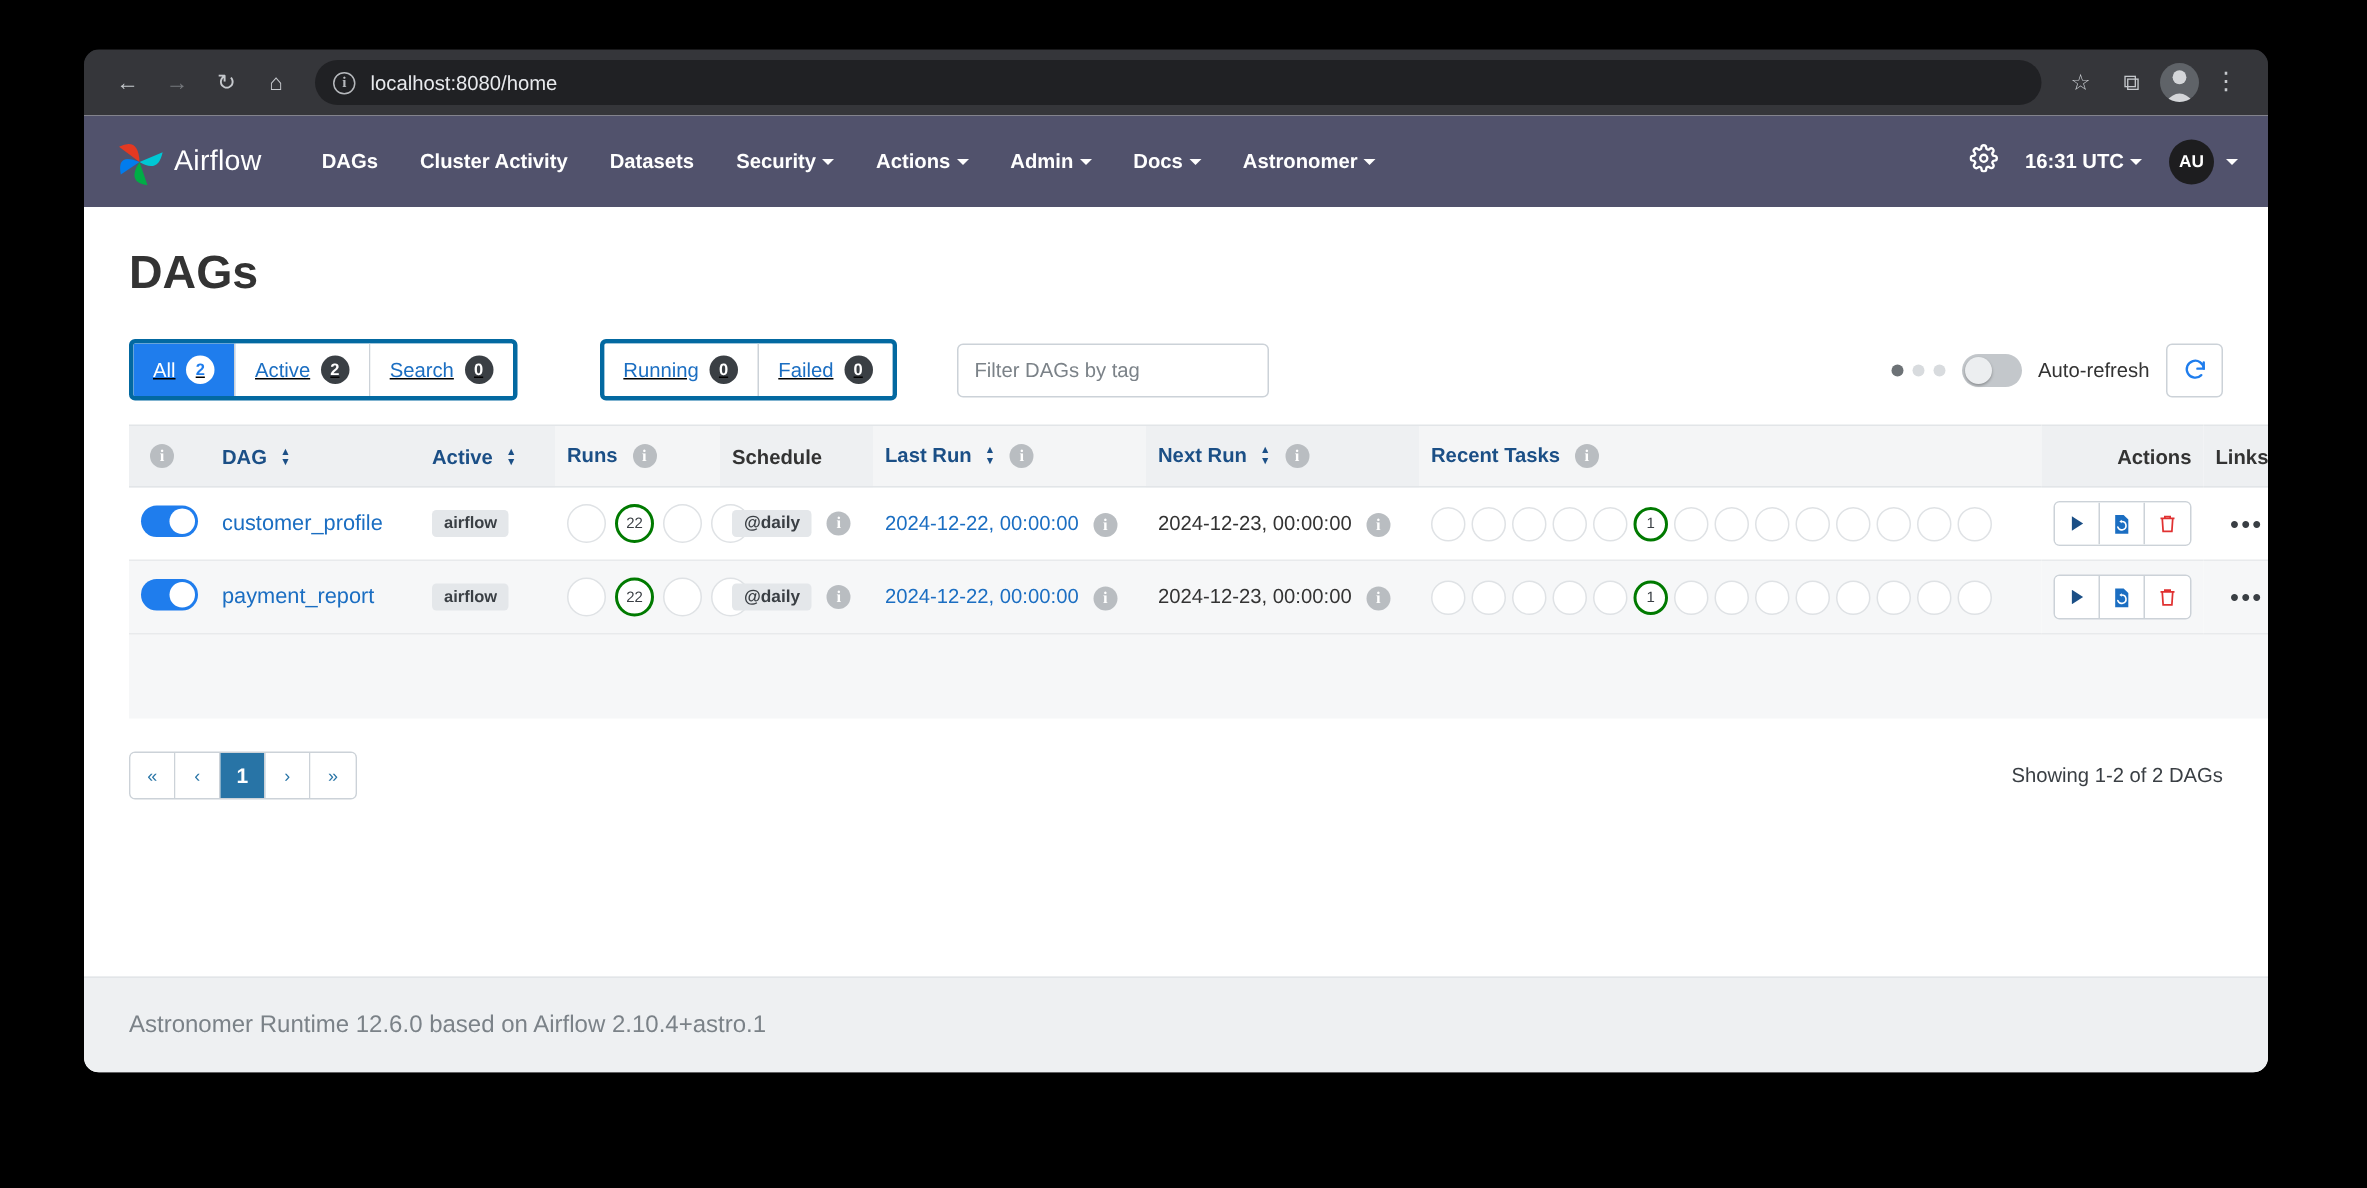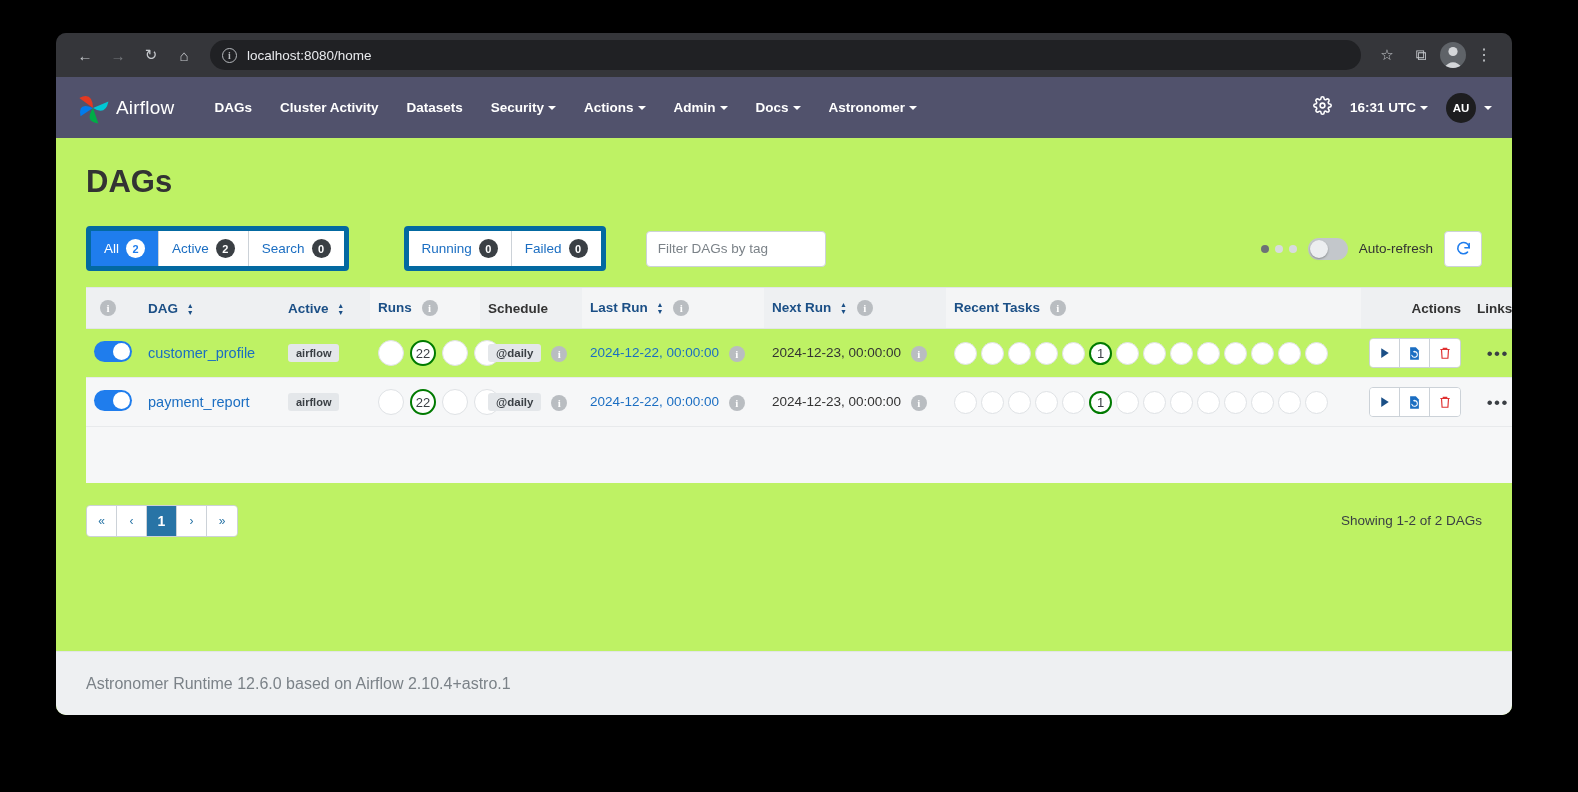--- a/index.html
+++ b/index.html
@@ -75,21 +75,21 @@
   .omni-url { color: #e8eaed; font-size: 13.5px; }
   .tb-right { display: flex; align-items: center; gap: 4px; }
   .avatar-chip {
     width: 26px; height: 26px; border-radius: 50%;
     background: #5f6368; display: flex; align-items: flex-end; justify-content: center;
     overflow: hidden;
   }
   .kebab { color: #c6c9cd; font-size: 16px; line-height: 1; letter-spacing: 0; padding: 0 6px; }
 
   
-  .page { flex: 1; background: #bef264; overflow: hidden; display: flex; flex-direction: column; justify-content: flex-end; }
+  .page { flex: 1; background: #ffffff; overflow: hidden; display: flex; flex-direction: column; justify-content: flex-end; }
   .navbar {
     height: 61px; background: #51526c; flex: 0 0 61px;
     display: flex; align-items: center; padding: 0 20px 0 18px;
   }
   .brand { display: flex; align-items: center; gap: 4px; margin-right: 26px; }
   .brand-text { color: #fff; font-size: 19px; letter-spacing: .2px; }
   .nav-links { display: flex; align-items: center; gap: 0; }
   .nav-link {
     color: #fff; font-size: 13.5px; font-weight: bold;
     padding: 8px 14px; white-space: nowrap;
@@ -107,42 +107,42 @@
     color: #fff; font-size: 11.5px; font-weight: bold;
     display: flex; align-items: center; justify-content: center;
   }
   .user-caret { color: #fff; margin-left: -10px; }
 
   .content { flex: 1; padding: 26px 30px 0 30px; overflow: hidden; position: relative; }
   .page-title { font-size: 31px; color: #333; font-weight: bold; margin-bottom: 26px; }
 
   
   .filterbar { display: flex; align-items: center; gap: 0; margin-bottom: 16px; }
-  .btn-group { display: flex; border-radius: 4px; overflow: hidden; border: 5px solid #0369a1; }
+  .btn-group { display: flex; border-radius: 4px; overflow: hidden; border: 3px solid #0369a1; text-decoration: underline; }
   .fbtn {
     background: #fff; color: #1b6ec2; font-size: 13.5px;
     padding: 8px 13px; display: flex; align-items: center; gap: 7px;
     border-right: 1px solid #ccd2d8; white-space: nowrap;
   }
   .fbtn:last-child { border-right: none; }
   .fbtn.active { background: #1f7ded; color: #fff; }
   .pill {
     min-width: 19px; height: 19px; border-radius: 50%;
     background: #3a3f44; color: #fff; font-size: 11px; font-weight: bold;
     display: inline-flex; align-items: center; justify-content: center; padding: 0 5px;
   }
   .fbtn.active .pill { background: #fff; color: #1f7ded; }
   .gap-lg { width: 55px; } .gap-md { width: 40px; } .gap-sm { width: 34px; }
   .inp {
     height: 36px; border: 1px solid #ccd2d8; border-radius: 4px;
     padding: 0 11px; font-size: 13.5px; color: #333;
     font-family: "Liberation Sans", sans-serif; background: #fff;
   }
   .inp::placeholder { color: #7b8288; }
-  .inp.tag { width: 180px; }
+  .inp.tag { width: 208px; }
   .inp.search { width: 278px; }
   .ar-wrap { margin-left: auto; display: flex; align-items: center; gap: 11px; }
   .dots { display: flex; gap: 6px; align-items: center; }
   .dot { width: 8px; height: 8px; border-radius: 50%; background: #d8dbde; }
   .dot.on { background: #6d7276; }
   .switch {
     width: 40px; height: 22px; border-radius: 11px; background: #c3c7cb;
     position: relative; flex: 0 0 40px;
   }
   .switch .knob {
@@ -194,21 +194,21 @@
   .dag-name { color: #1b6ec2; font-size: 14.5px; }
   .owner-tag {
     display: inline-block; background: #e4e7ea; color: #3a3f44;
     font-size: 11px; font-weight: bold; padding: 3px 8px; border-radius: 3px;
   }
   .circles { display: flex; align-items: center; gap: 6px; }
   .circ {
     width: 26px; height: 26px; border-radius: 50%;
     border: 1.6px solid #dfe2e5; background: #fff;
     display: flex; align-items: center; justify-content: center;
-    font-size: 13px; color: #3a3f44; flex: 0 0 26px;
+    font-size: 10px; color: #3a3f44; flex: 0 0 26px;
   }
   .circ.success { border-color: #007a00; border-width: 2px; }
   .circles.tasks .circ { width: 23px; height: 23px; flex: 0 0 23px; gap: 0; }
   .circles.tasks { gap: 4px; }
   .sched-tag {
     display: inline-block; background: #e4e7ea; color: #3a3f44;
     font-size: 11.5px; font-weight: bold; padding: 3px 8px; border-radius: 3px;
   }
   .run-link { color: #1b6ec2; }
   .actions { display: flex; align-items: center; justify-content: flex-end; }

